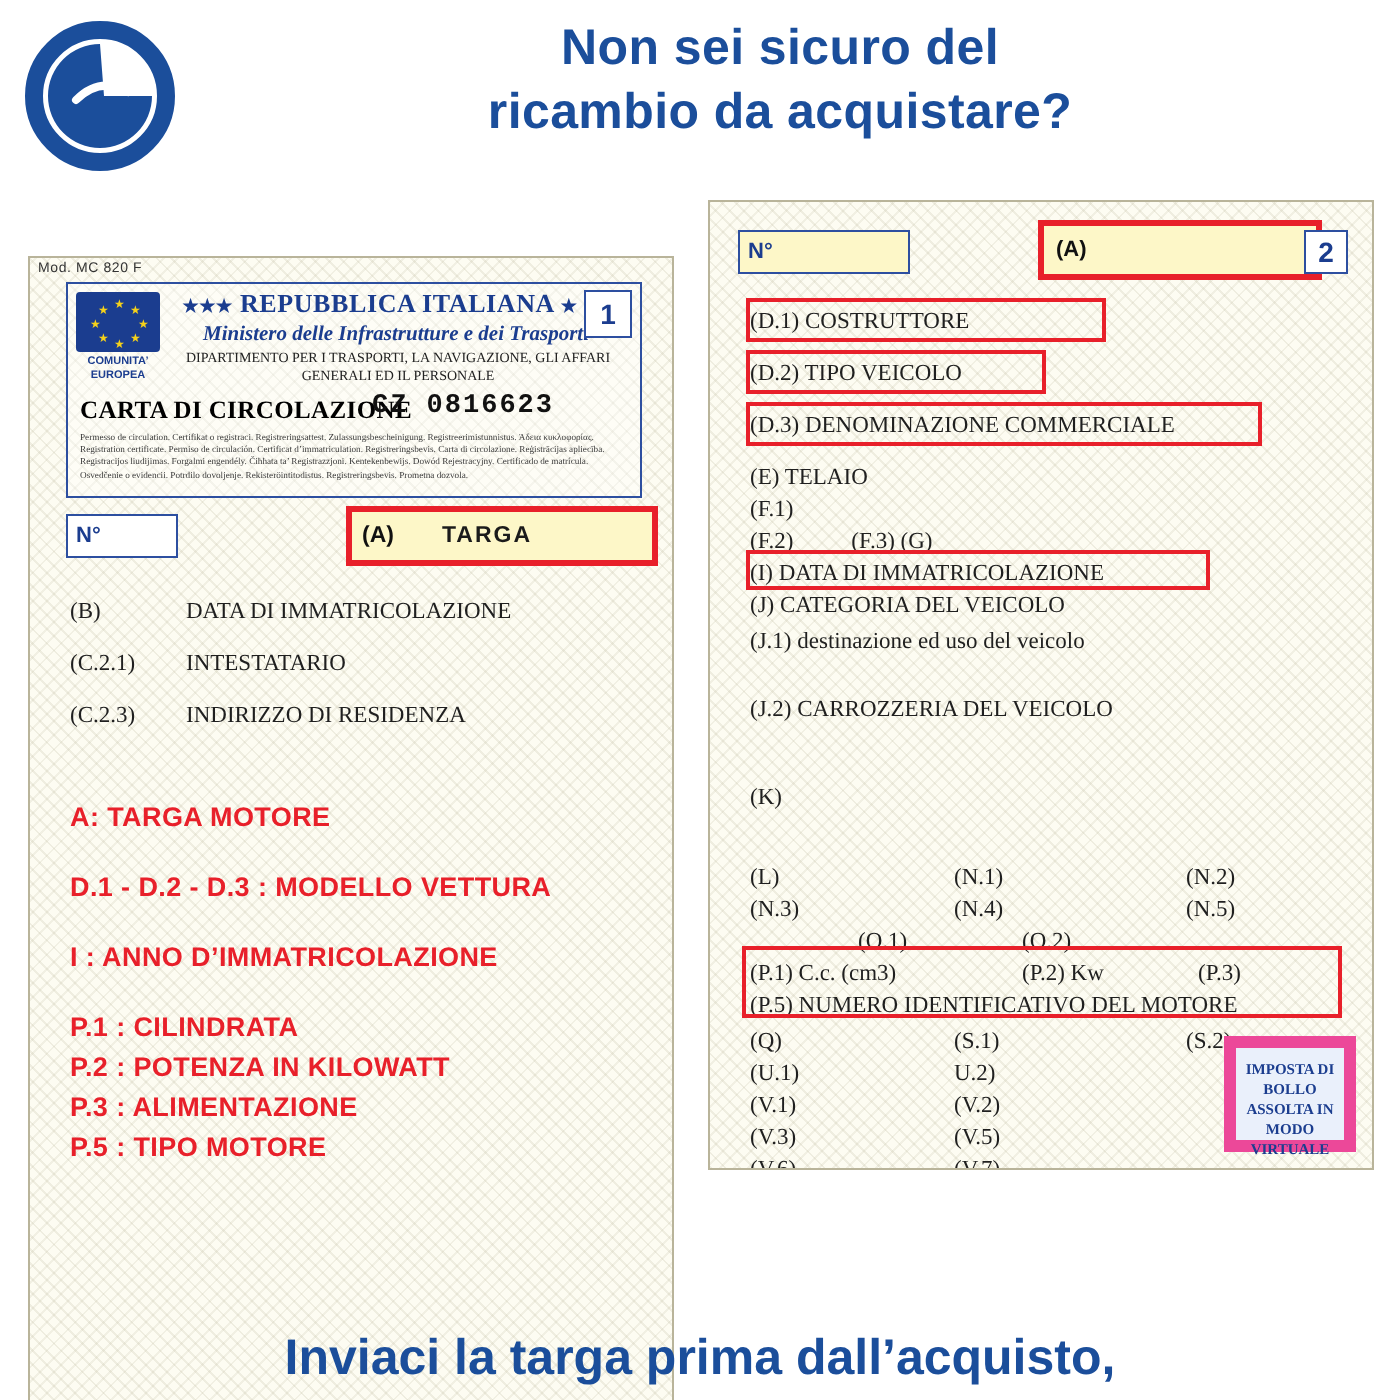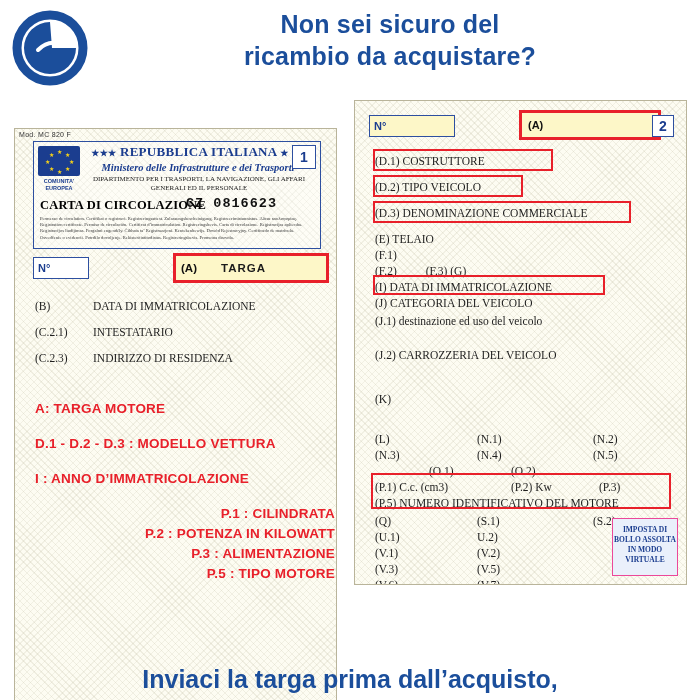--- a/index.html
+++ b/index.html
@@ -150,21 +150,21 @@
   }
   .fields-left .f { margin-bottom:11px; }
   .fields-left .f .code { display:inline-block; min-width:58px; }
 
   .redlist {
     position:absolute; left:20px; top:272px; width:300px;
     color:#e8202a; font-weight:bold; font-size:13.5px;
     font-family:"Liberation Sans", sans-serif;
   }
   .redlist div { margin-bottom:20px; letter-spacing:.2px; }
-  .redlist .tight { margin-bottom:5px;text-align:right; }
+  .redlist .tight { margin-bottom:5px; }
 
   
   .row-n2 {
     position:absolute; left:14px; top:12px; width:305px; height:28px;
   }
   .nbox2 {
     position:absolute; left:0; top:2px; width:86px; height:22px;
     border:1px solid #2d4fa0; background:#fdf7c8;
     font-size:11px; color:#1b3d8f; font-weight:bold;
     display:flex; align-items:center; padding-left:4px;
@@ -189,21 +189,21 @@
   }
   .fr { position:absolute; white-space:nowrap; }
 
   .redbox {
     position:absolute; border:2.5px solid #e8202a;
     pointer-events:none;
   }
 
   .stamp {
     position:absolute; right:8px; bottom:8px; width:66px; height:58px;
-    border:1px solid #ec4899; background:#eaf0fb;
+    border:6px solid #ec4899; background:#eaf0fb;
     color:#1b3d8f; font-size:7.5px; line-height:10px;
     text-align:center; padding-top:6px; font-weight:bold;
     font-family:"Liberation Serif", serif;
     margin-left:12px;
   }
 </style>
 </head>
 <body>
 
 <div class="header">

